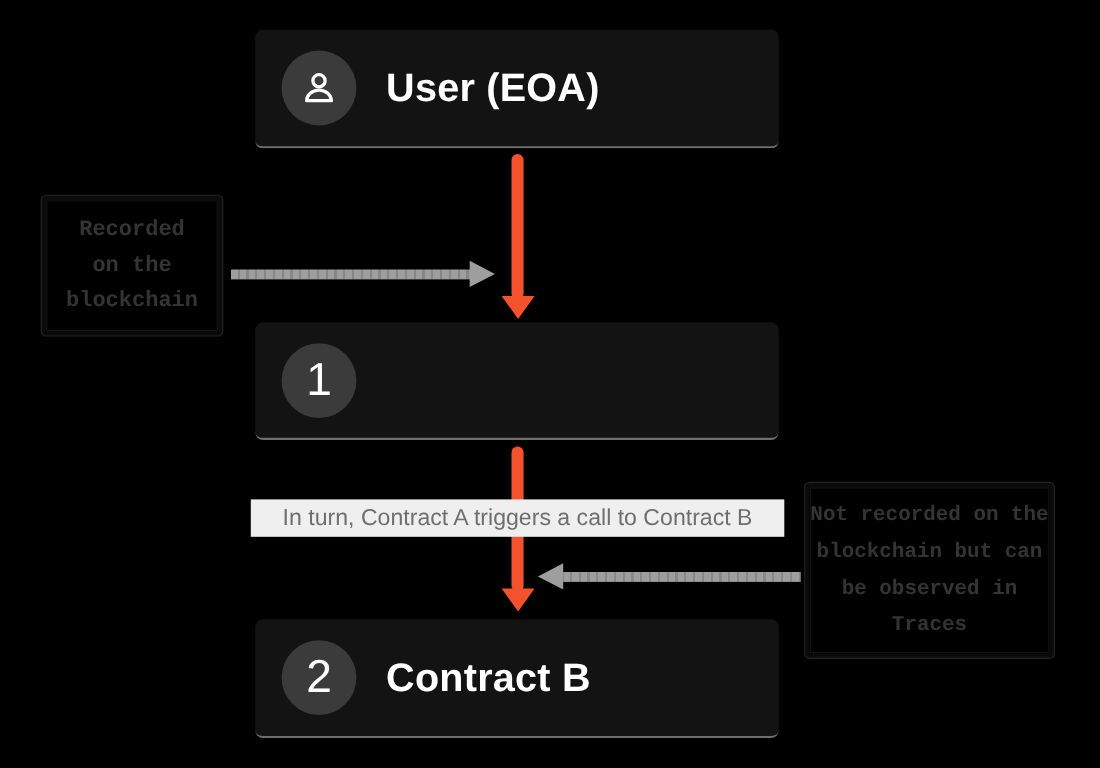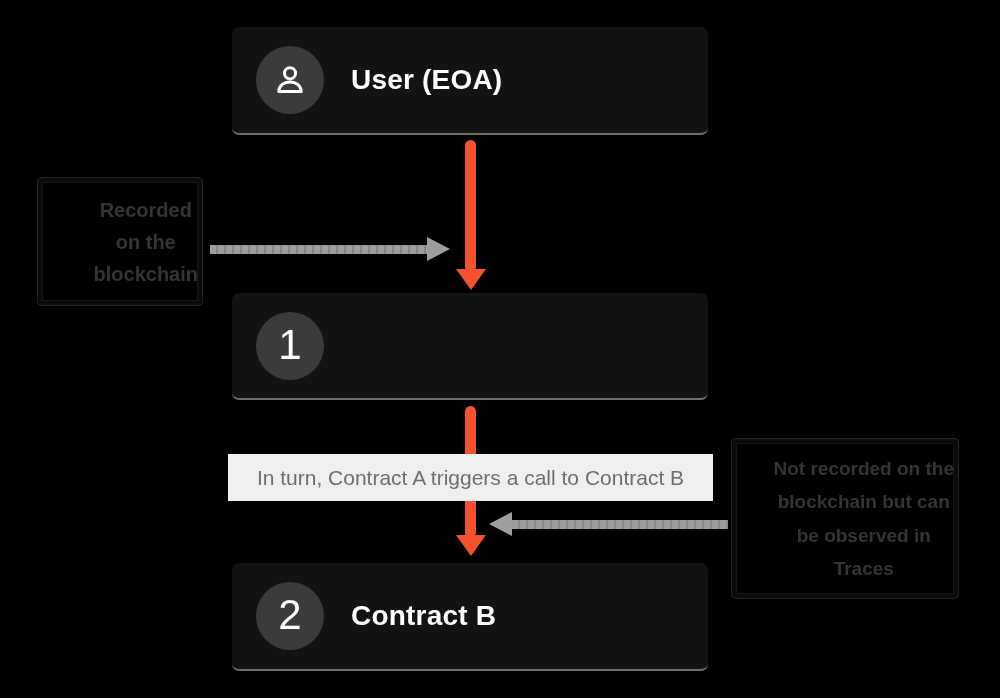--- a/index.html
+++ b/index.html
@@ -47,38 +47,38 @@
   }
   .node-badge {
     color: var(--node-text, #fff);
     font-size: 42px;
     font-weight: 400;
     line-height: 1;
     transform: translateY(-1px);
   }
   .node-label {
     color: var(--node-text, #fff);
-    font-size: 28px;
+    font-size: 36px;
     font-weight: 700;
     letter-spacing: 0.2px;
   }
 
   
   .strip {
     position: absolute;
     background: var(--strip-bg, #efefef);
     color: var(--strip-text, #6f6f6f);
     display: flex;
     align-items: center;
     justify-content: center;
     font-size: 21px;
     z-index: 3;
   }
   #strip-1 { left: 287px; top: 187px; width: 371px; height: 42px; }
-  #strip-2 { left: 228px; top: 454px; width: 485px; height: 47px; }
+  #strip-2 { left: 228px; top: 454px; width: 485px; height: 34px; }
 
   
   .v-arrow-line {
     position: absolute;
     width: 11px;
     left: 465px;
     background: var(--accent, #f4512d);
     border-radius: 6px;
     z-index: 1;
   }
@@ -119,24 +119,25 @@
 
   
   .callout {
     position: absolute;
     border: 4px solid var(--callout-border, #0b0b0b);
     border-radius: 4px;
     box-shadow: 0 0 0 1px rgba(255,255,255,0.14), inset 0 0 0 1px rgba(255,255,255,0.09);
     background: #000;
     display: flex;
     align-items: center;
-    justify-content: flex-end;
+    justify-content: center;
     text-align: center;
     box-sizing: border-box;
     z-index: 2;
+    font-family: Liberation Mono, monospace;
   }
   #callout-left  { left: 38px;  top: 178px; width: 164px; height: 127px; }
   #callout-right { left: 732px; top: 439px; width: 226px; height: 159px; }
   .callout-text {
     color: var(--callout-text, #343434);
     font-weight: 700;
     white-space: pre-line;
   }
   #callout-left  .callout-text { font-size: 20px; line-height: 1.6; }
   #callout-right .callout-text { font-size: 19px; line-height: 1.75; }

